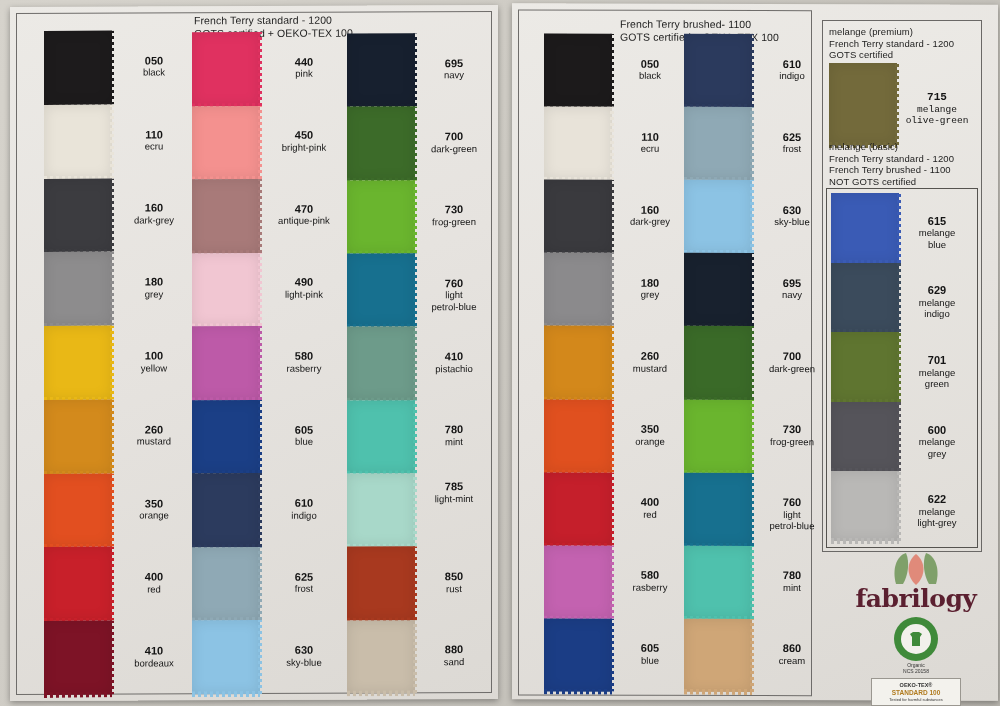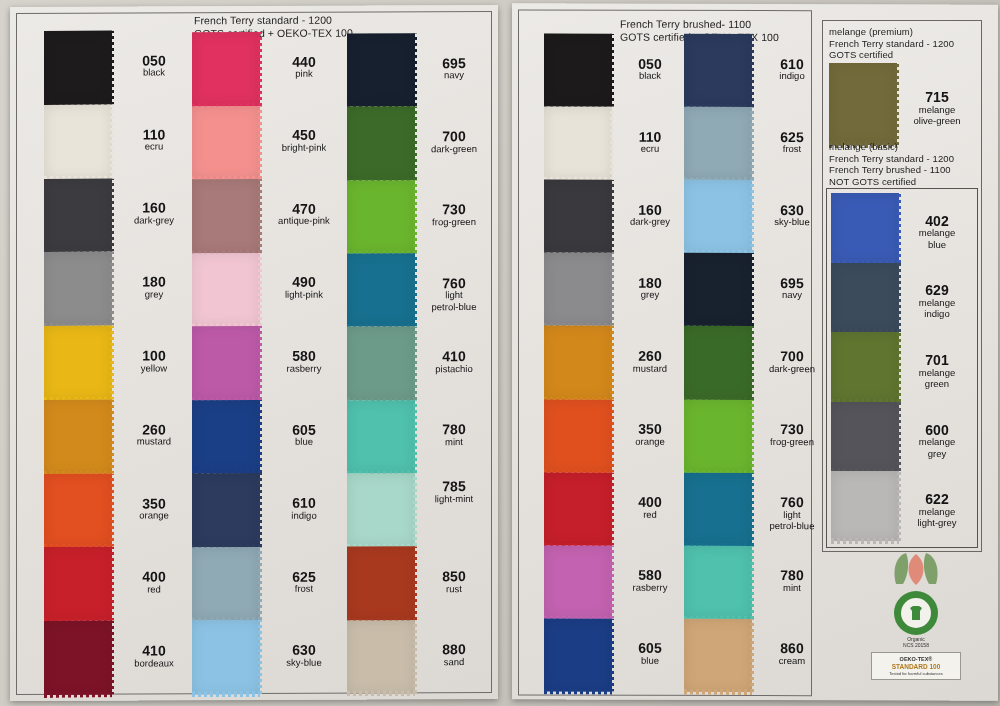--- a/index.html
+++ b/index.html
@@ -57,21 +57,21 @@
     -webkit-mask-image:repeating-linear-gradient(0deg,#000 0 3px,transparent 3px 6px);
     mask-image:repeating-linear-gradient(0deg,#000 0 3px,transparent 3px 6px);
   }
 
   
   .labels{position:absolute;}
   .lab{
     position:absolute;width:100%;text-align:center;
     color:#141414;line-height:11.5px;
   }
-  .lab .code{font-size:14px;font-weight:bold;display:block;}
+  .lab .code{font-size:11px;font-weight:bold;display:block;}
   .lab .nm{font-size:9.5px;font-weight:normal;display:block;}
 
   
   #melange-box{
     position:absolute;left:822px;top:20px;width:158px;height:530px;
     border:1px solid #6a6866;
     background:linear-gradient(160deg,#eceae6,#e0ddd8);
   }
   #melange-basic-frame{
     position:absolute;left:826px;top:188px;width:150px;height:358px;
@@ -386,21 +386,21 @@
   <div class="hdr" style="left:6px;top:5px;font-size:9.5px;line-height:11.5px;">
     <b>melange (premium)</b><br>
     <b>French Terry standard - 1200</b><br>
     <b>GOTS certified</b>
   </div>
 
   <div class="col" id="mel-prem-swatches" style="position:absolute;left:6px;top:42px;width:68px;height:82px;">
       <div class="swatch" style="background: rgb(115, 106, 59); height: 82px; position: absolute; left: 0px; right: 0px; top: 0px;"></div>
     </div>
   <div class="labels" id="mel-prem-labels" style="position:absolute;left:74px;top:42px;width:80px;height:82px;">
-      <div class="lab" style="top: 29px;">
+      <div class="lab" style="top: 29px; font-family: Liberation Mono, monospace;">
         <span class="code">715</span>
         <span class="nm">melange<br>olive-green</span>
       </div>
     </div>
 
   <div class="hdr" style="left:6px;top:120px;font-size:9.5px;line-height:11.5px;">
     <b>melange (basic)</b><br>
     <b>French Terry standard - 1200</b><br>
     <b>French Terry brushed - 1100</b><br>
     <b style="">NOT GOTS certified</b>
@@ -410,21 +410,21 @@
 <div id="melange-basic-frame">
   <div class="col" id="mel-basic-swatches" style="position:absolute;left:4px;top:4px;width:68px;height:348px;">
       <div class="swatch" style="background: rgb(58, 91, 181); height: 69.6px; position: absolute; left: 0px; right: 0px; top: 0px;"></div>
       <div class="swatch" style="background: rgb(59, 75, 92); height: 69.6px; position: absolute; left: 0px; right: 0px; top: 69.6px;"></div>
       <div class="swatch" style="background: rgb(95, 117, 48); height: 69.6px; position: absolute; left: 0px; right: 0px; top: 139.2px;"></div>
       <div class="swatch" style="background: rgb(85, 84, 90); height: 69.6px; position: absolute; left: 0px; right: 0px; top: 208.8px;"></div>
       <div class="swatch" style="background: rgb(185, 184, 182); height: 69.6px; position: absolute; left: 0px; right: 0px; top: 278.4px;"></div>
     </div>
   <div class="labels" id="mel-basic-labels" style="position:absolute;left:72px;top:4px;width:76px;height:348px;">
       <div class="lab" style="top: 22.8px;">
-        <span class="code">402</span>
+        <span class="code">615</span>
         <span class="nm">melange<br>blue</span>
       </div>
       <div class="lab" style="top: 92.4px;">
         <span class="code">629</span>
         <span class="nm">melange<br>indigo</span>
       </div>
       <div class="lab" style="top: 162px;">
         <span class="code">701</span>
         <span class="nm">melange<br>green</span>
       </div>
@@ -438,20 +438,21 @@
       </div>
     </div>
 </div>
 
 <div id="logo-area">
   <svg width="56" height="34" viewBox="0 0 56 34" style="display:block;margin:0 auto;">
     <path d="M8 32 C4 18 8 4 18 1 C22 10 20 24 15 32 Z" fill="#7fa06a"></path>
     <path d="M48 32 C52 18 48 4 38 1 C34 10 36 24 41 32 Z" fill="#7fa06a"></path>
     <path d="M28 33 C18 24 18 10 28 2 C38 10 38 24 28 33 Z" fill="#e08a7a"></path>
   </svg>
+  <div class="brand">fabrilogy</div>
 
   <div class="gots-seal">
     <div class="inner">
       <svg width="20" height="20" viewBox="0 0 20 20">
         <path d="M4 5 L7 3 L13 3 L16 5 L14 8 L14 17 L6 17 L6 8 Z" fill="#3f8a3a"></path>
       </svg>
     </div>
   </div>
   <div class="gots-cap">
     <span>Organic</span><br>

